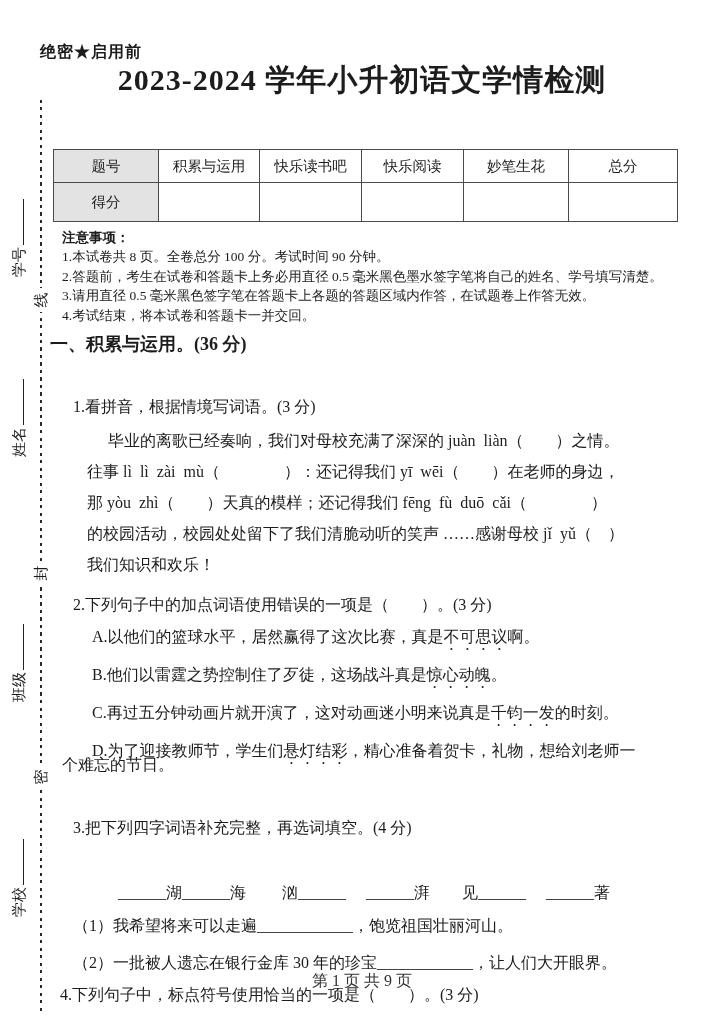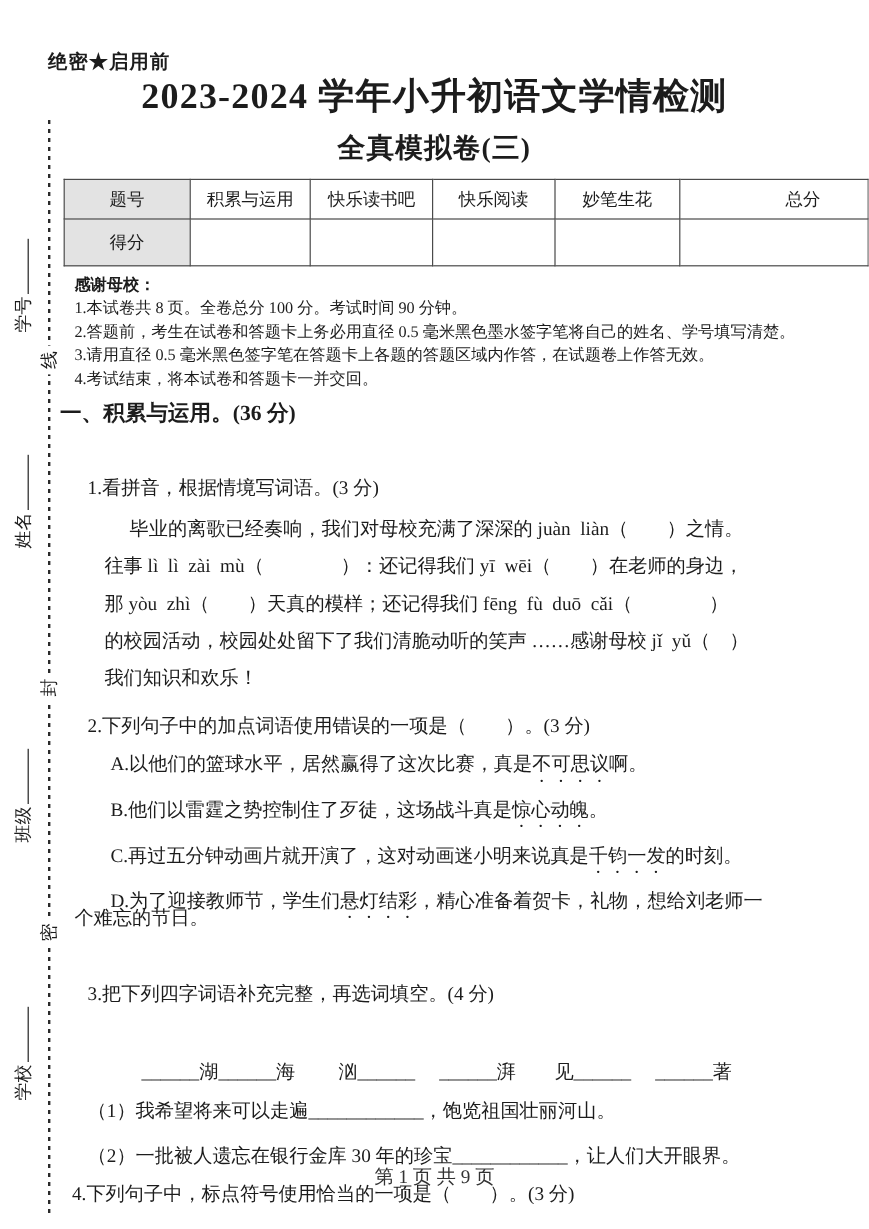--- a/index.html
+++ b/index.html
@@ -46,44 +46,43 @@
   <div class="abs seal-char" style="top:558px;">封</div>
   <div class="abs seal-char" style="top:762px;">密</div>
 
   <div class="abs field" style="top:277px;"><span>学号</span><span class="fblank"></span></div>
   <div class="abs field" style="top:457px;"><span>姓名</span><span class="fblank"></span></div>
   <div class="abs field" style="top:702px;"><span>班级</span><span class="fblank"></span></div>
   <div class="abs field" style="top:917px;"><span>学校</span><span class="fblank"></span></div>
 
   <div class="abs classification">绝密★启用前</div>
   <div class="abs title">2023-2024 学年小升初语文学情检测</div>
-  <div class="abs subtitle">全真模拟卷(三)</div>
 
   <table class="score">
     <tbody>
         <tr class="r1">
       <td class="shaded" style="width:104px;">题号</td>
       <td style="width:100px;">积累与运用</td>
       <td style="width:101px;">快乐读书吧</td>
       <td style="width:101px;">快乐阅读</td>
       <td style="width:104px;">妙笔生花</td>
-      <td style="width:108px;padding-left:48px;">总分</td>
+      <td style="width:108px;">总分</td>
     </tr>
     <tr class="r2">
       <td class="shaded">得分</td>
       <td></td>
       <td></td>
       <td></td>
       <td></td>
       <td></td>
     </tr>
   </tbody>
     </table>
 
-  <div class="abs notice pre" style="top:228px;font-weight:bold;">感谢母校：</div>
+  <div class="abs notice pre" style="top:228px;font-weight:bold;">注意事项：</div>
   <div class="abs notice pre" style="top:247px;">1.本试卷共 8 页。全卷总分 100 分。考试时间 90 分钟。</div>
   <div class="abs notice pre" style="top:266.5px;">2.答题前，考生在试卷和答题卡上务必用直径 0.5 毫米黑色墨水签字笔将自己的姓名、学号填写清楚。</div>
   <div class="abs notice pre" style="top:286px;">3.请用直径 0.5 毫米黑色签字笔在答题卡上各题的答题区域内作答，在试题卷上作答无效。</div>
   <div class="abs notice pre" style="top:305.5px;">4.考试结束，将本试卷和答题卡一并交回。</div>
 
   <div class="abs sec-heading">一、积累与运用。(36 分)</div>
 
   <div class="abs body16 pre" style="left:73px;top:362px;">1.看拼音，根据情境写词语。(3 分)</div>
   <div class="abs body16 pre" style="left:108px;top:396px;">毕业的离歌已经奏响，我们对母校充满了深深的 juàn  liàn（　　）之情。</div>
   <div class="abs body16 pre" style="left:87px;top:427px;">往事 lì  lì  zài  mù（　　　　）：还记得我们 yī  wēi（　　）在老师的身边，</div>

